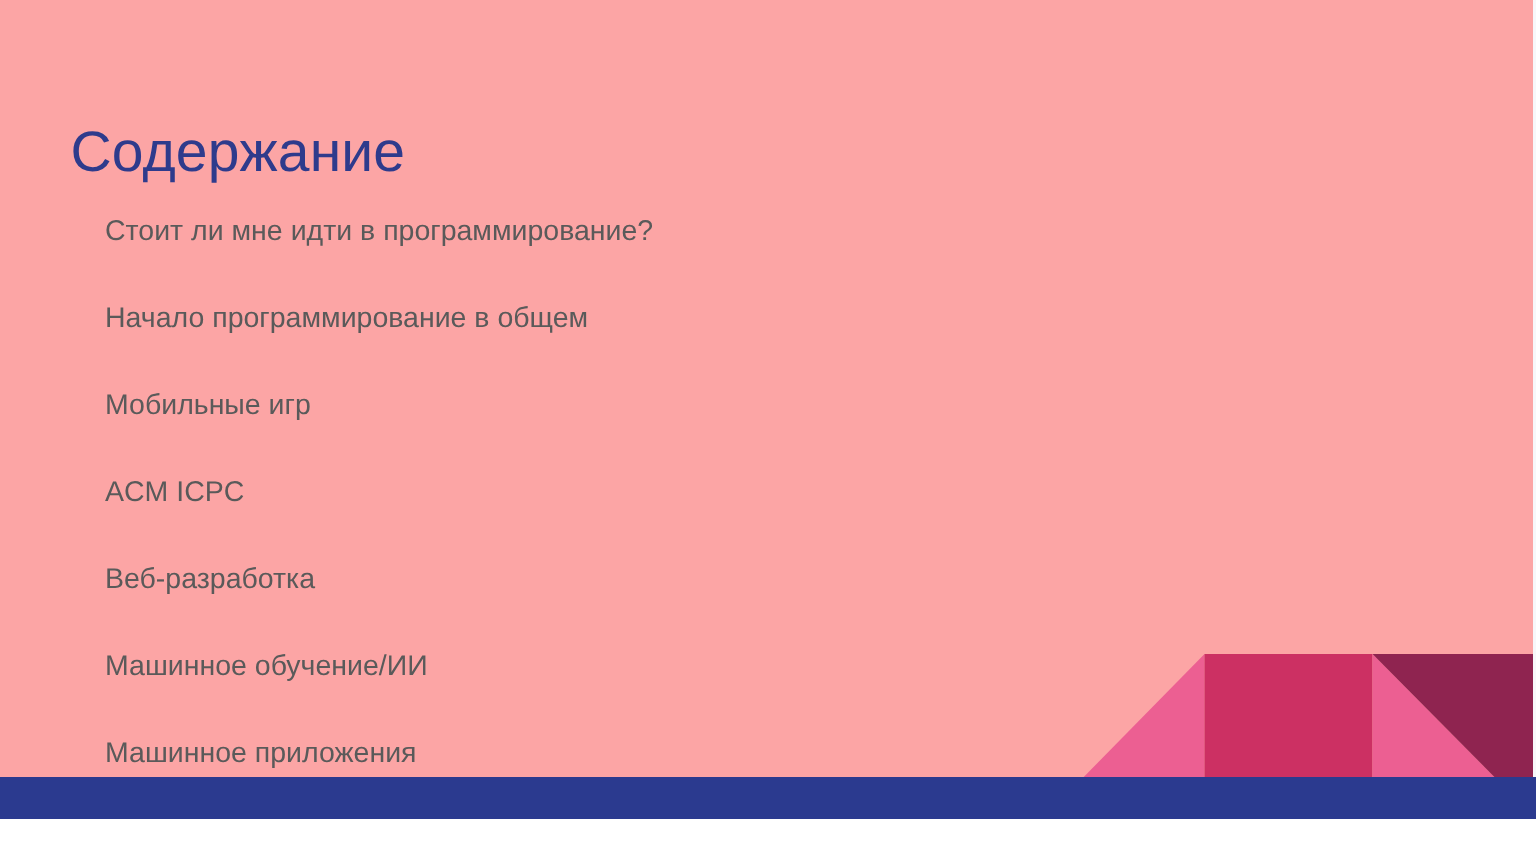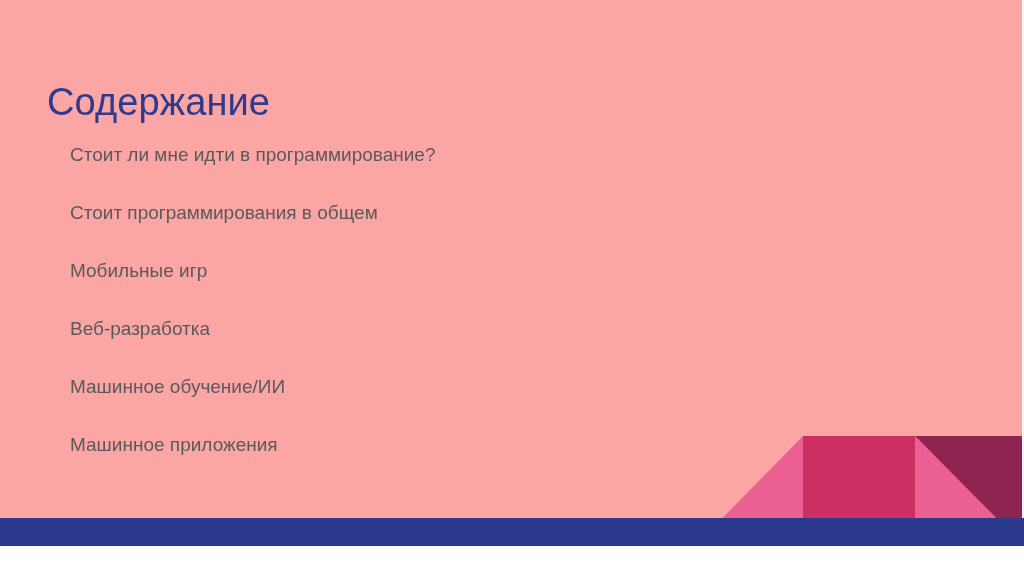--- a/index.html
+++ b/index.html
@@ -87,22 +87,23 @@
 </style>
 </head>
 <body>
 
 <div class="slide">
 
   <h1 class="slide-title">Содержание</h1>
 
   <ul class="content-list">
     <li class="content-item">Стоит ли мне идти в программирование?</li>
-    <li class="content-item">Стоит программирования в общем</li>
+    <li class="content-item">Начало программирование в общем</li>
     <li class="content-item">Мобильные игр</li>
+    <li class="content-item">ACM ICPC</li>
     <li class="content-item">Веб-разработка</li>
     <li class="content-item">Машинное обучение/ИИ</li>
     <li class="content-item">Машинное приложения</li>
   </ul>
 
   <div class="corner-graphic">
     <svg width="334" height="120" viewBox="0 0 334 120" xmlns="http://www.w3.org/2000/svg">
 
       <polygon points="5,116 113,6 113,116" fill="#ec5f92"></polygon>
 

